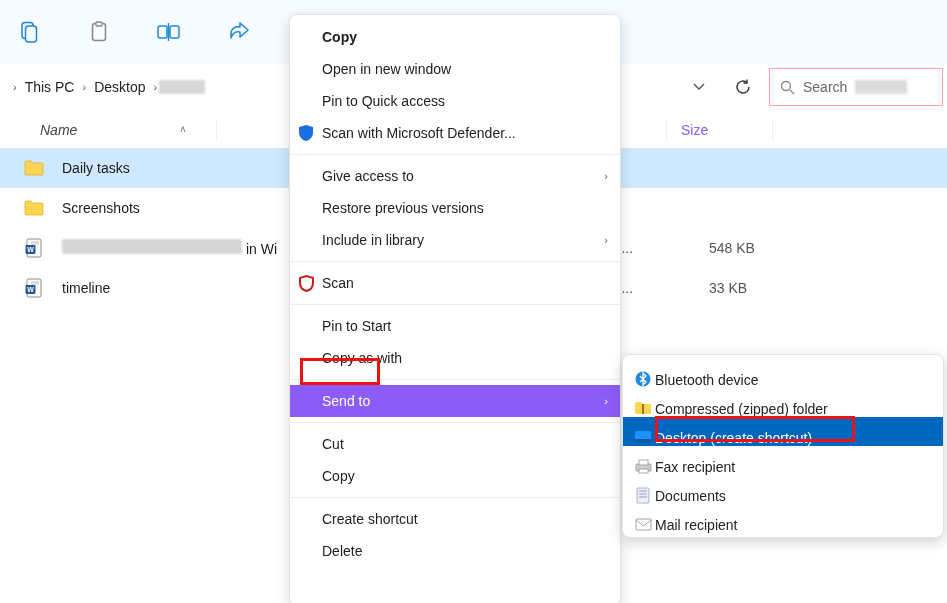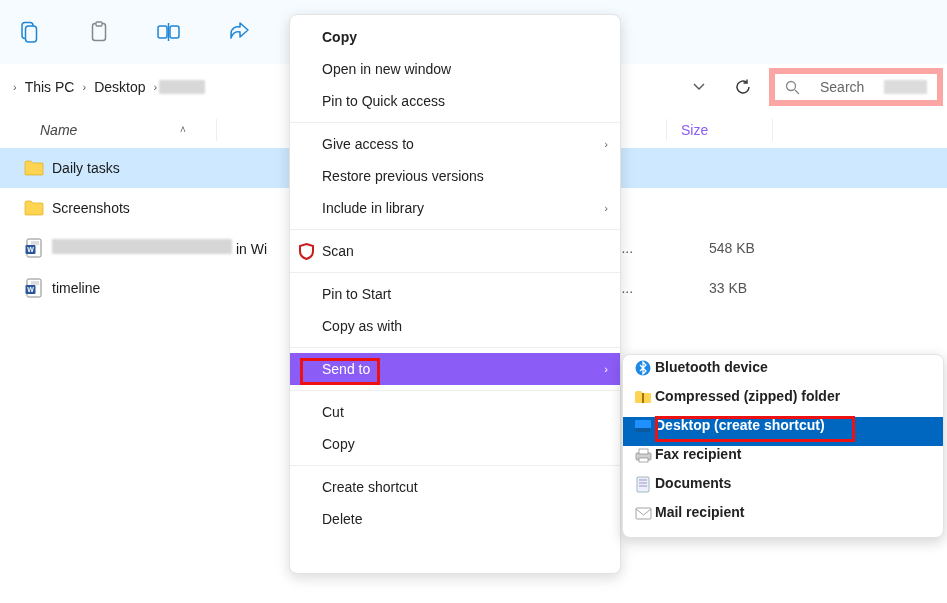--- a/index.html
+++ b/index.html
@@ -11,55 +11,55 @@
   .toolbar svg { display:block; }
 
   
   .navrow { height: 46px; display:flex; align-items:center; padding: 4px 4px; gap: 8px; }
   .crumbs { flex:1; display:flex; align-items:center; height:38px; border:1px solid #fff; background:#fff; padding-left:6px; }
   .crumbs span { padding: 0 6px; color:#222; }
   .crumbs .chev { color:#555; font-size:11px; padding:0 2px; }
   .crumbs .redact { display:inline-block; width:46px; height:14px; background:#d8d8d8; border-radius:1px; filter: blur(1px); }
   .dropchev { width:36px; height:38px; display:flex; align-items:center; justify-content:center; color:#555; }
   .refresh { width:36px; height:38px; display:flex; align-items:center; justify-content:center; }
-  .searchbox { width:174px; height:38px; border:6px solid #fca5a5; display:flex; align-items:center; padding:0 10px; gap:20px; color:#888; background:#fff;}
+  .searchbox { width:174px; height:38px; border:1px solid #fca5a5; display:flex; align-items:center; padding:0 10px; gap:8px; color:#888; background:#fff;}
   .searchbox .stext { color:#666; }
   .searchbox .sredact { display:inline-block; width:52px; height:14px; background:#dcdcdc; filter:blur(1px); }
 
   
   .colhdr { height:38px; display:flex; align-items:center; position:relative; border-top:1px solid #fff; }
   .col-name { position:absolute; left:40px; color:#444;font-style:italic; }
   .col-sort { position:absolute; left:180px; color:#666; font-size:10px; }
   .col-size { position:absolute; left:681px; color:#8b5cf6; }
   .col-div { position:absolute; top:8px; height:22px; width:1px; background:#eee; }
 
   
   .filelist { position:relative; }
   .row { height:40px; display:flex; align-items:center; padding-left:24px; gap:8px; position:relative; }
   .row.selected { background:#cde8ff; }
-  .row .ftext { position:absolute; left:52px; }
+  .row .ftext { position:absolute; left:62px; }
   .row .type { position:absolute; left:595px; color:#555; }
   .row .size { position:absolute; left:709px; color:#555; }
   .ficon { width:20px; height:20px; display:flex; align-items:center; justify-content:center; }
   .row .redactname { display:inline-block; height:15px; background:#d6d6d6; filter:blur(1px); border-radius:1px; }
 
   
   .ctxmenu { position:absolute; left:289px; top:14px; width:332px; background:#fff; border:1px solid #e3e3e3; border-radius:8px; box-shadow:0 4px 14px rgba(0,0,0,.15); padding:6px 0; z-index:50;}
   .ctxitem { height:32px; display:flex; align-items:center; padding-left:32px; padding-right:12px; position:relative; color:#222;}
   .ctxitem.bold { font-weight:600;}
   .ctxitem .cicon { position:absolute; left:7px; width:18px; height:18px; display:flex; align-items:center; justify-content:center;}
   .ctxitem .expand { margin-left:auto; color:#666; font-size:11px;}
   .ctxitem.highlight { background:#8b5cf6; color:#fff;}
   .ctxitem.highlight .expand { color:#fff;}
   .ctxsep { height:1px; background:#eee; margin:5px 0;}
   .redhl { position:absolute; border:3px solid #e11; pointer-events:none; z-index:80;}
 
   
   .submenu { position:absolute; left:622px; top:354px; width:322px; background:#fff; border:1px solid #e3e3e3; border-radius:8px; box-shadow:0 4px 14px rgba(0,0,0,.18); padding:4px 0; z-index:60;}
-  .subitem { height:29px; display:flex; align-items:flex-start; padding-left:32px; position:relative; color:#222;font-weight:bold;}
+  .subitem { height:29px; display:flex; align-items:flex-end; padding-left:32px; position:relative; color:#222;}
   .subitem .sicon { position:absolute; left:11px; width:18px; height:18px; display:flex; align-items:center; justify-content:center;}
   .subitem.highlight { background:#0067c0; color:#fff;}
 
   svg { overflow:visible;}
 </style>
 </head>
 <body>
 
 <div class="toolbar">
   <div class="tbtn">
@@ -186,20 +186,28 @@
 <div class="ctxmenu">
   <div class="ctxitem bold">
       <span>Copy</span>
     </div>
   <div class="ctxitem">
       <span>Open in new window</span>
     </div>
   <div class="ctxitem">
       <span>Pin to Quick access</span>
     </div>
+  <div class="ctxitem">
+    <span class="cicon">
+        <svg width="16" height="18" viewBox="0 0 16 18">
+          <path d="M8 1 L15 3 V8 C15 13 12 16 8 17 C4 16 1 13 1 8 V3 Z" fill="#1a6fe0"></path>
+        </svg>
+      </span>
+    <span>Scan with Microsoft Defender...</span>
+  </div>
   <div class="ctxsep"></div>
   <div class="ctxitem">
       <span>Give access to</span>
       <span class="expand">›</span>
     </div>
   <div class="ctxitem">
       <span>Restore previous versions</span>
     </div>
   <div class="ctxitem">
       <span>Include in library</span>

